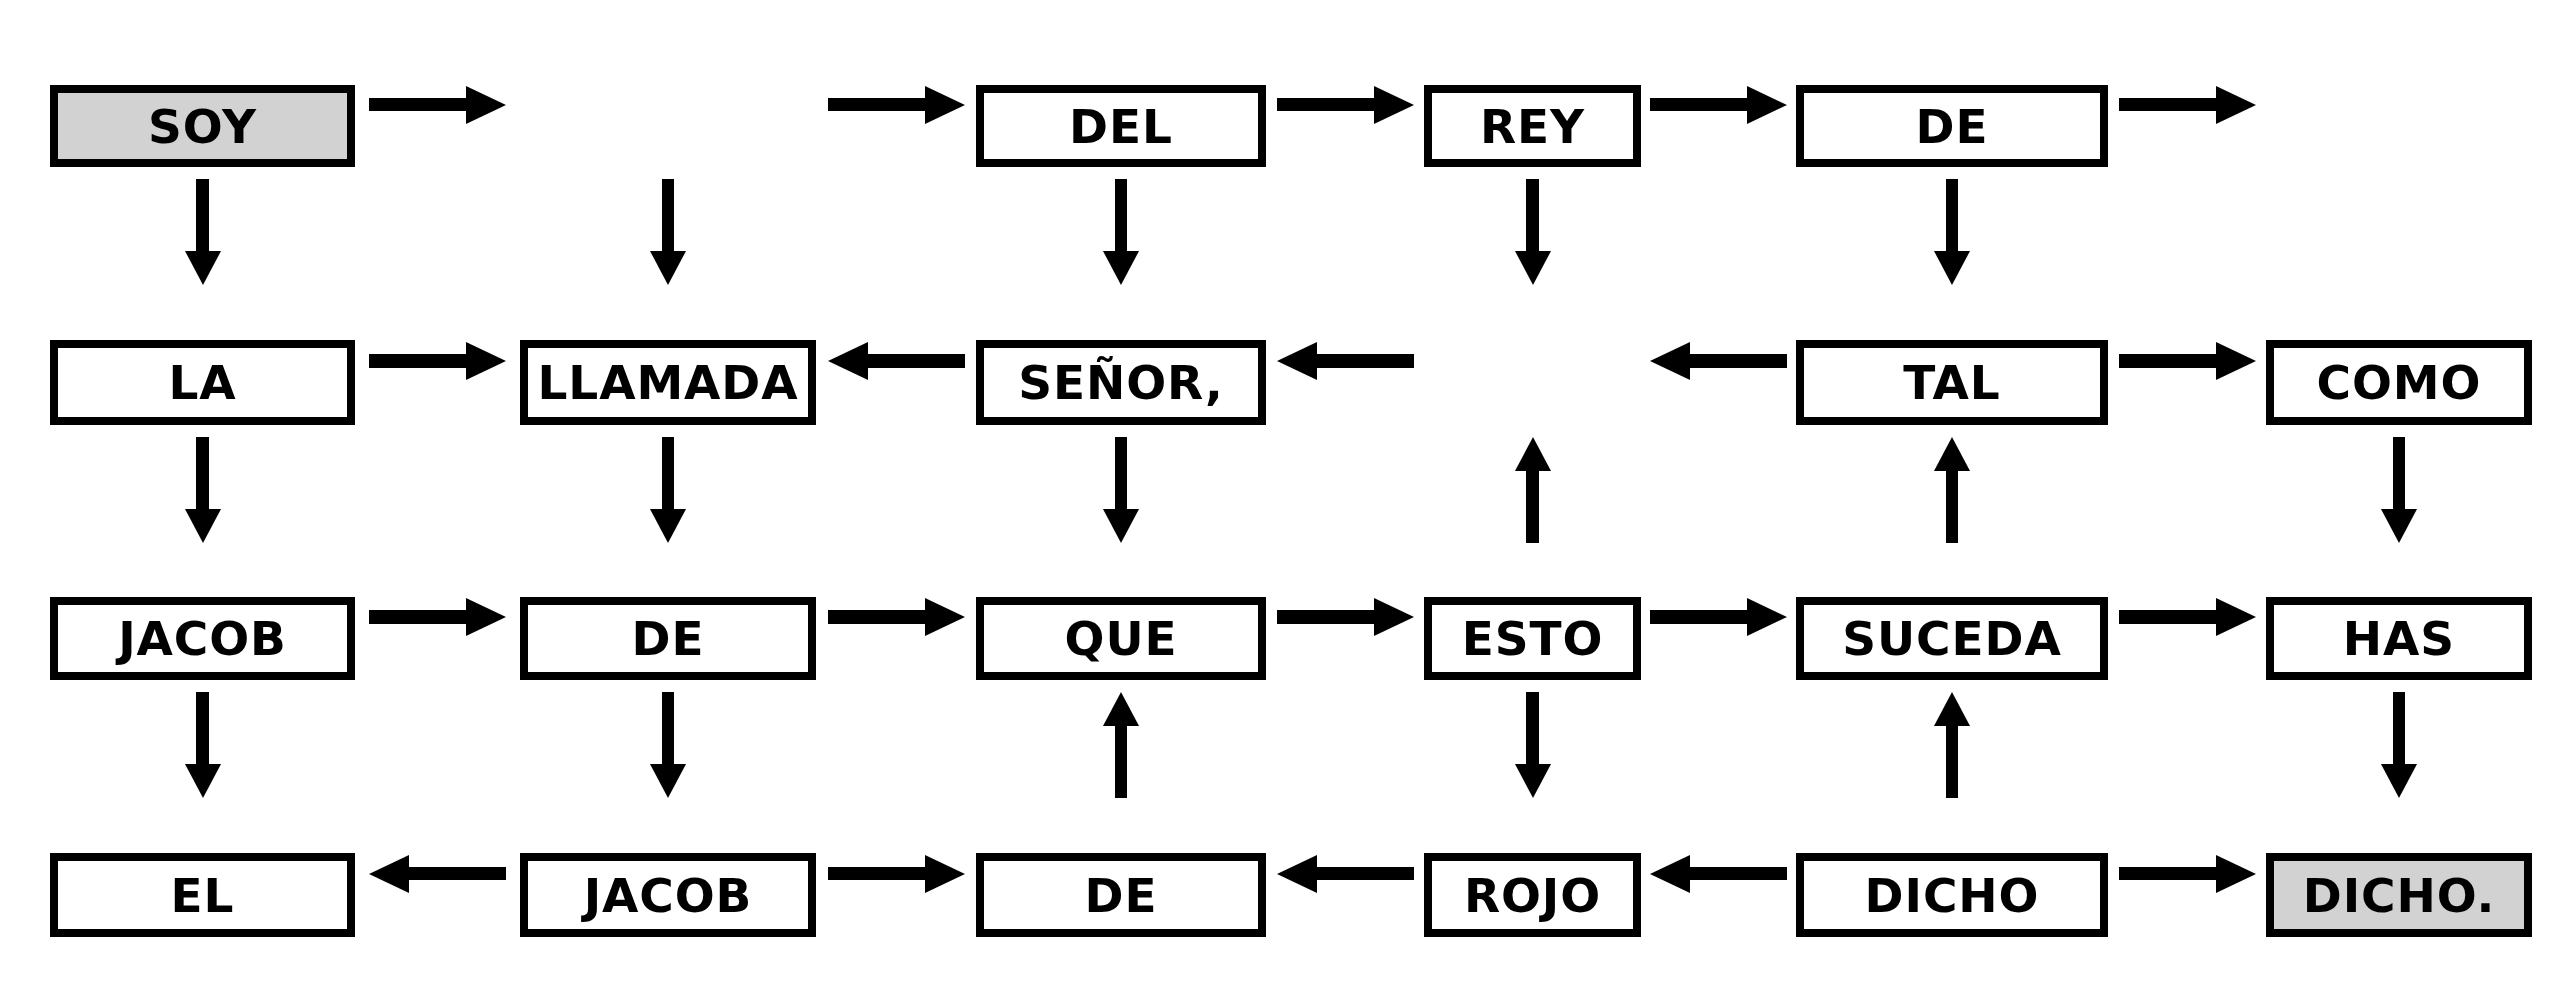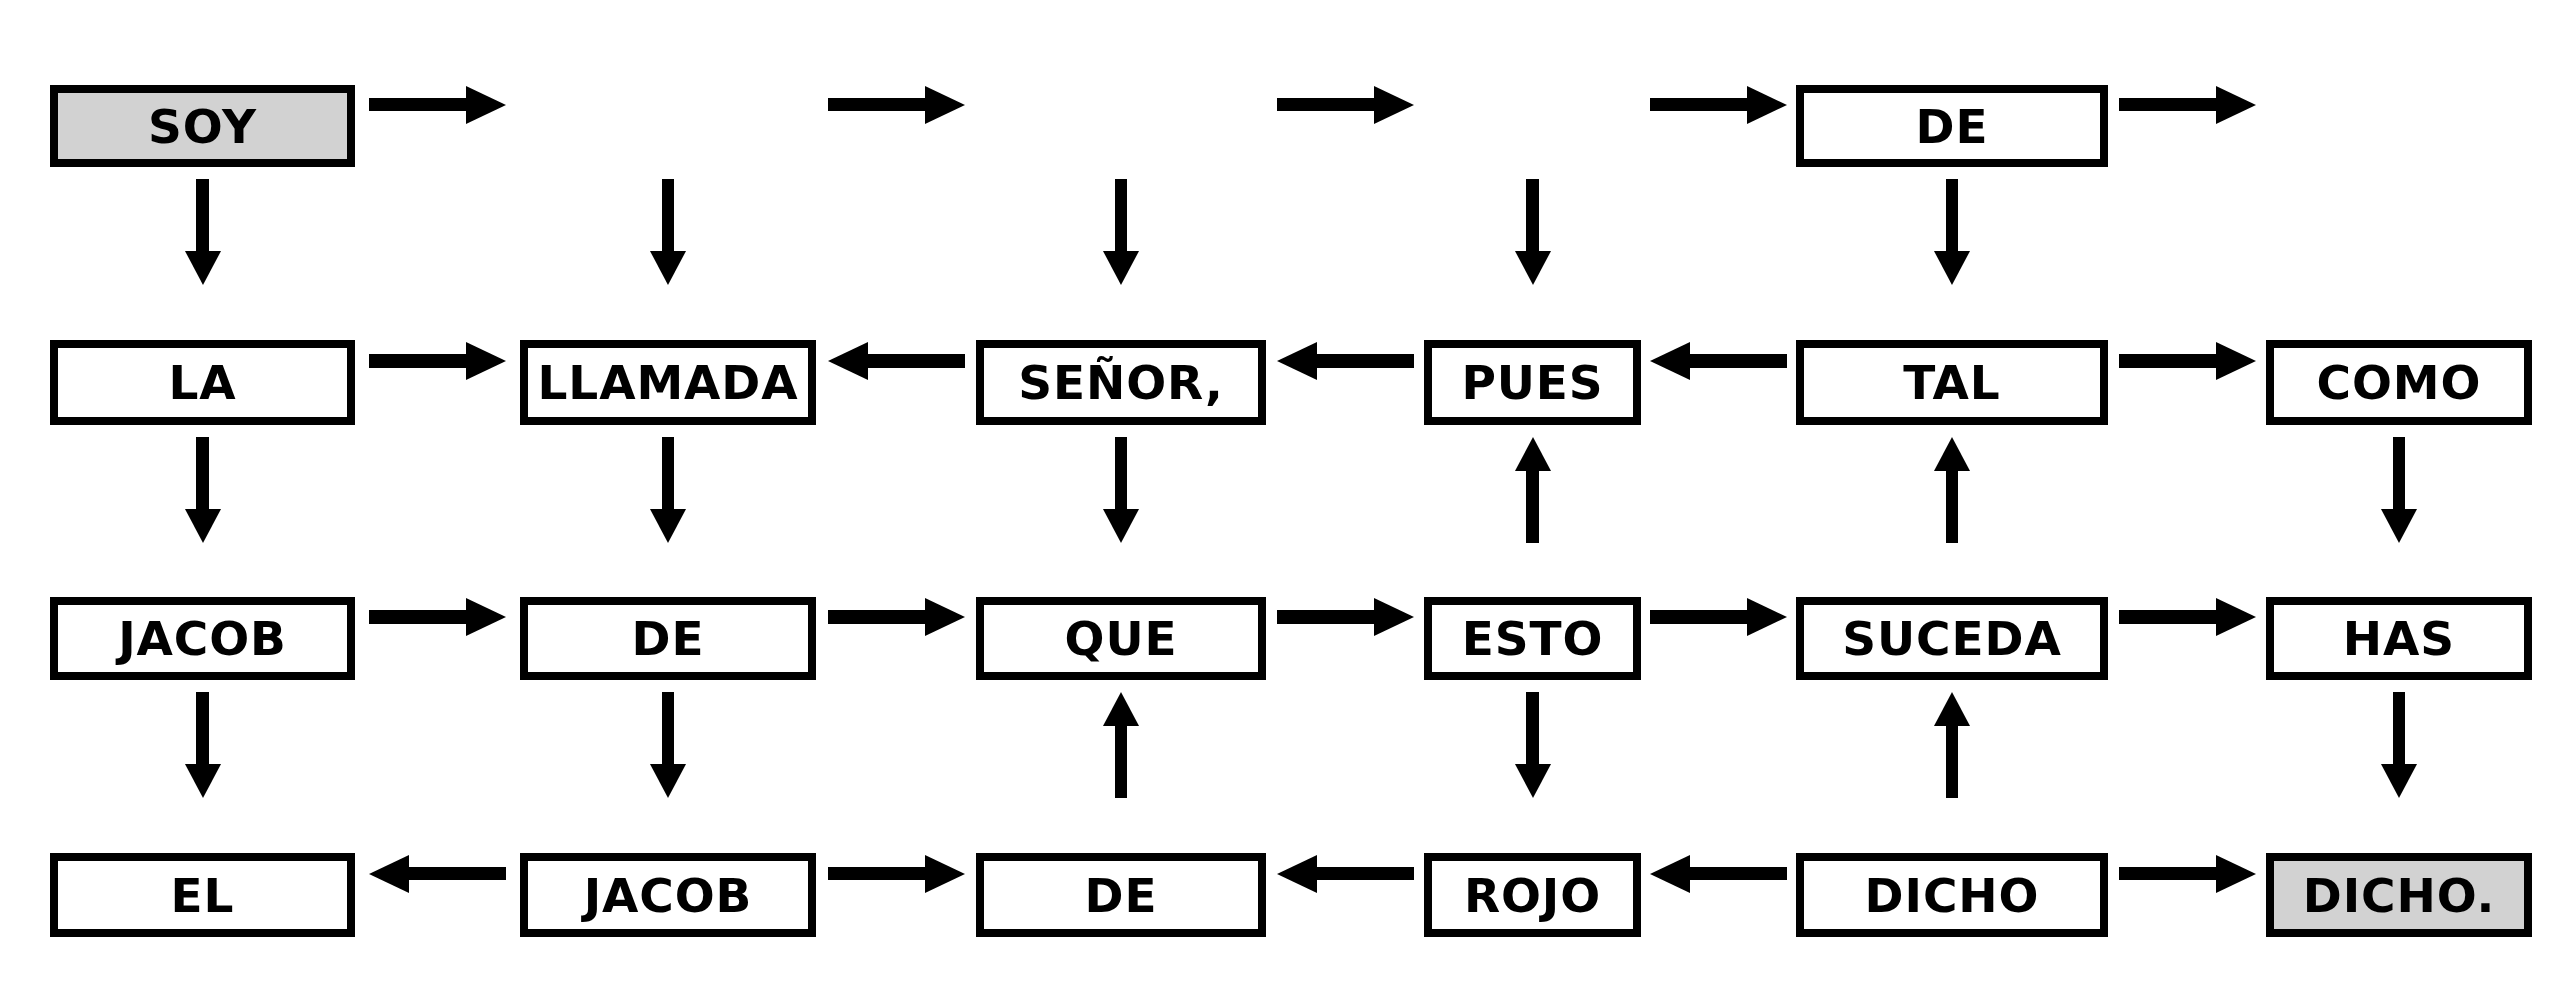--- a/index.html
+++ b/index.html
@@ -49,23 +49,29 @@
         <span>SOY</span>
       </div>
     <div class="h-arrow right" style="grid-area:1/2">
         <span class="shaft"></span>
         <span class="head"></span>
       </div>
     <div class="h-arrow right" style="grid-area:1/4">
         <span class="shaft"></span>
         <span class="head"></span>
       </div>
+    <div class="box" style="grid-area:1/5">
+        <span>DEL</span>
+      </div>
     <div class="h-arrow right" style="grid-area:1/6">
         <span class="shaft"></span>
         <span class="head"></span>
+      </div>
+    <div class="box" style="grid-area:1/7">
+        <span>REY</span>
       </div>
     <div class="h-arrow right" style="grid-area:1/8">
         <span class="shaft"></span>
         <span class="head"></span>
       </div>
     <div class="box" style="grid-area:1/9">
         <span>DE</span>
       </div>
     <div class="h-arrow right" style="grid-area:1/10">
         <span class="shaft"></span>
@@ -111,23 +117,20 @@
         <span class="shaft"></span>
         <span class="head"></span>
       </div>
     <div class="box" style="grid-area:3/5">
         <span>SEÑOR,</span>
       </div>
     <div class="h-arrow left" style="grid-area:3/6">
         <span class="shaft"></span>
         <span class="head"></span>
       </div>
-    <div class="box" style="grid-area:3/7">
-        <span>PUES</span>
-      </div>
     <div class="h-arrow left" style="grid-area:3/8">
         <span class="shaft"></span>
         <span class="head"></span>
       </div>
     <div class="box" style="grid-area:3/9">
         <span>TAL</span>
       </div>
     <div class="h-arrow right" style="grid-area:3/10">
         <span class="shaft"></span>
         <span class="head"></span>

